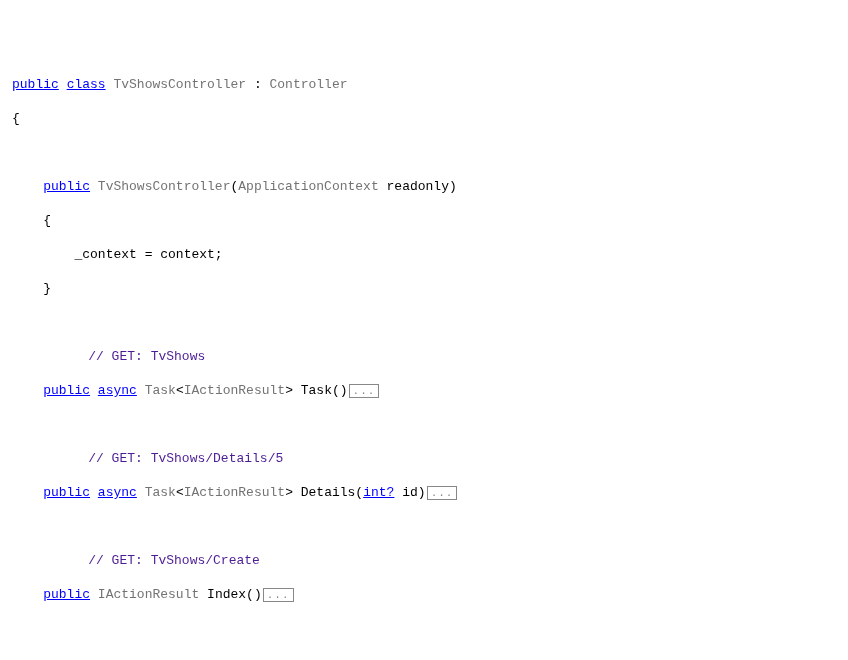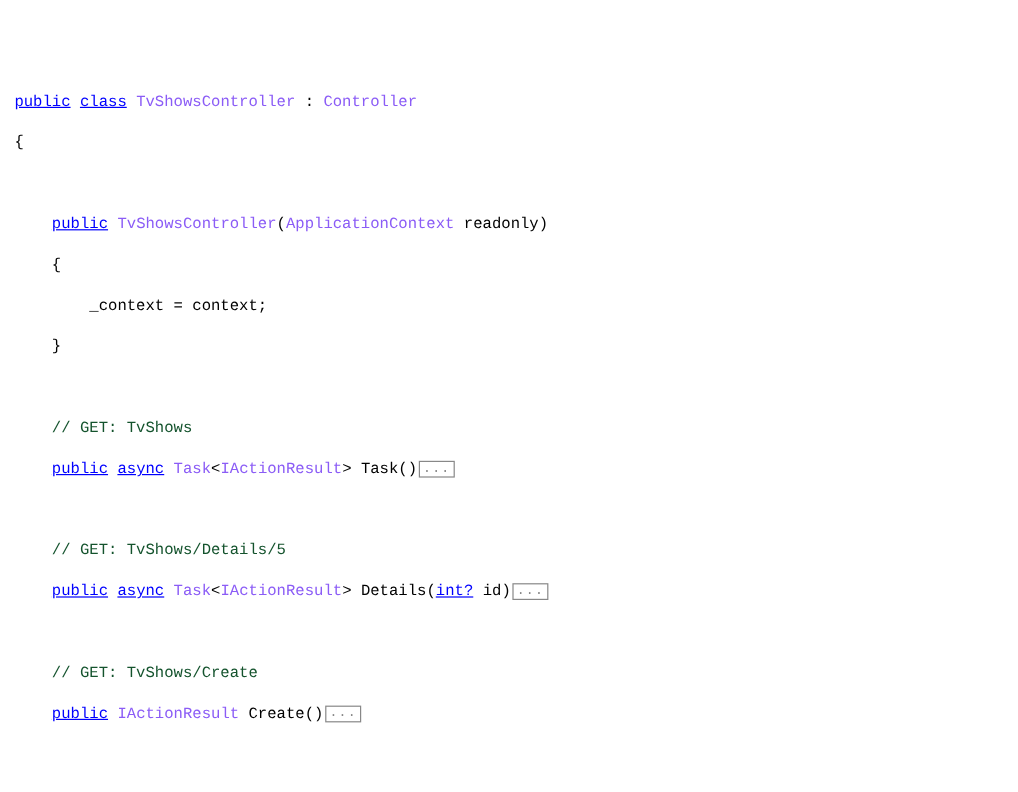--- a/index.html
+++ b/index.html
@@ -8,22 +8,22 @@
   font-size: 13px;
   line-height: 17px;
   background: #fff;
   color: #000;
   padding: 8px 0 8px 12px;
   white-space: pre;
   overflow-x: auto;
 }
 .line { display: block; min-height: 17px; }
 .kw { color: #0000ff; text-decoration: underline; }
-.type { color: #8b5cf6; text-align: center; }
-.comment { color: #14532d; }
+.type { color: #737373; text-align: center; }
+.comment { color: #4c1d95; margin-left: 45px; }
 .fold {
   display: inline-block;
   border: 1px solid #888;
   color: #888;
   font-size: 11px;
   line-height: 12px;
   padding: 0 3px;
   margin-left: 1px;
   vertical-align: middle;
   background: #fff;
@@ -45,21 +45,21 @@
 <span class="line">        <span>_context = context;</span></span>
 <span class="line">    <span>}</span></span>
 <span class="line"></span>
 <span class="line">    <span class="comment">// GET: TvShows</span></span>
 <span class="line">    <span class="kw">public</span><span> </span><span class="kw">async</span><span> </span><span class="type">Task</span><span>&lt;</span><span class="type">IActionResult</span><span>&gt;</span><span> </span><span>Task</span><span>(</span><span>)</span><span class="fold"></span></span>
 <span class="line"></span>
 <span class="line">    <span class="comment">// GET: TvShows/Details/5</span></span>
 <span class="line">    <span class="kw">public</span><span> </span><span class="kw">async</span><span> </span><span class="type">Task</span><span>&lt;</span><span class="type">IActionResult</span><span>&gt;</span><span> </span><span>Details</span><span>(</span><span class="kw">int?</span><span> </span><span>id</span><span>)</span><span class="fold"></span></span>
 <span class="line"></span>
 <span class="line">    <span class="comment">// GET: TvShows/Create</span></span>
-<span class="line">    <span class="kw">public</span><span> </span><span class="type">IActionResult</span><span> </span><span>Create</span><span>(</span><span>)</span><span class="fold"></span></span>
+<span class="line">    <span class="kw">public</span><span> </span><span class="type">IActionResult</span><span> </span><span>Index</span><span>(</span><span>)</span><span class="fold"></span></span>
 <span class="line"></span>
 
 
 
 
 
 
 
 
 

